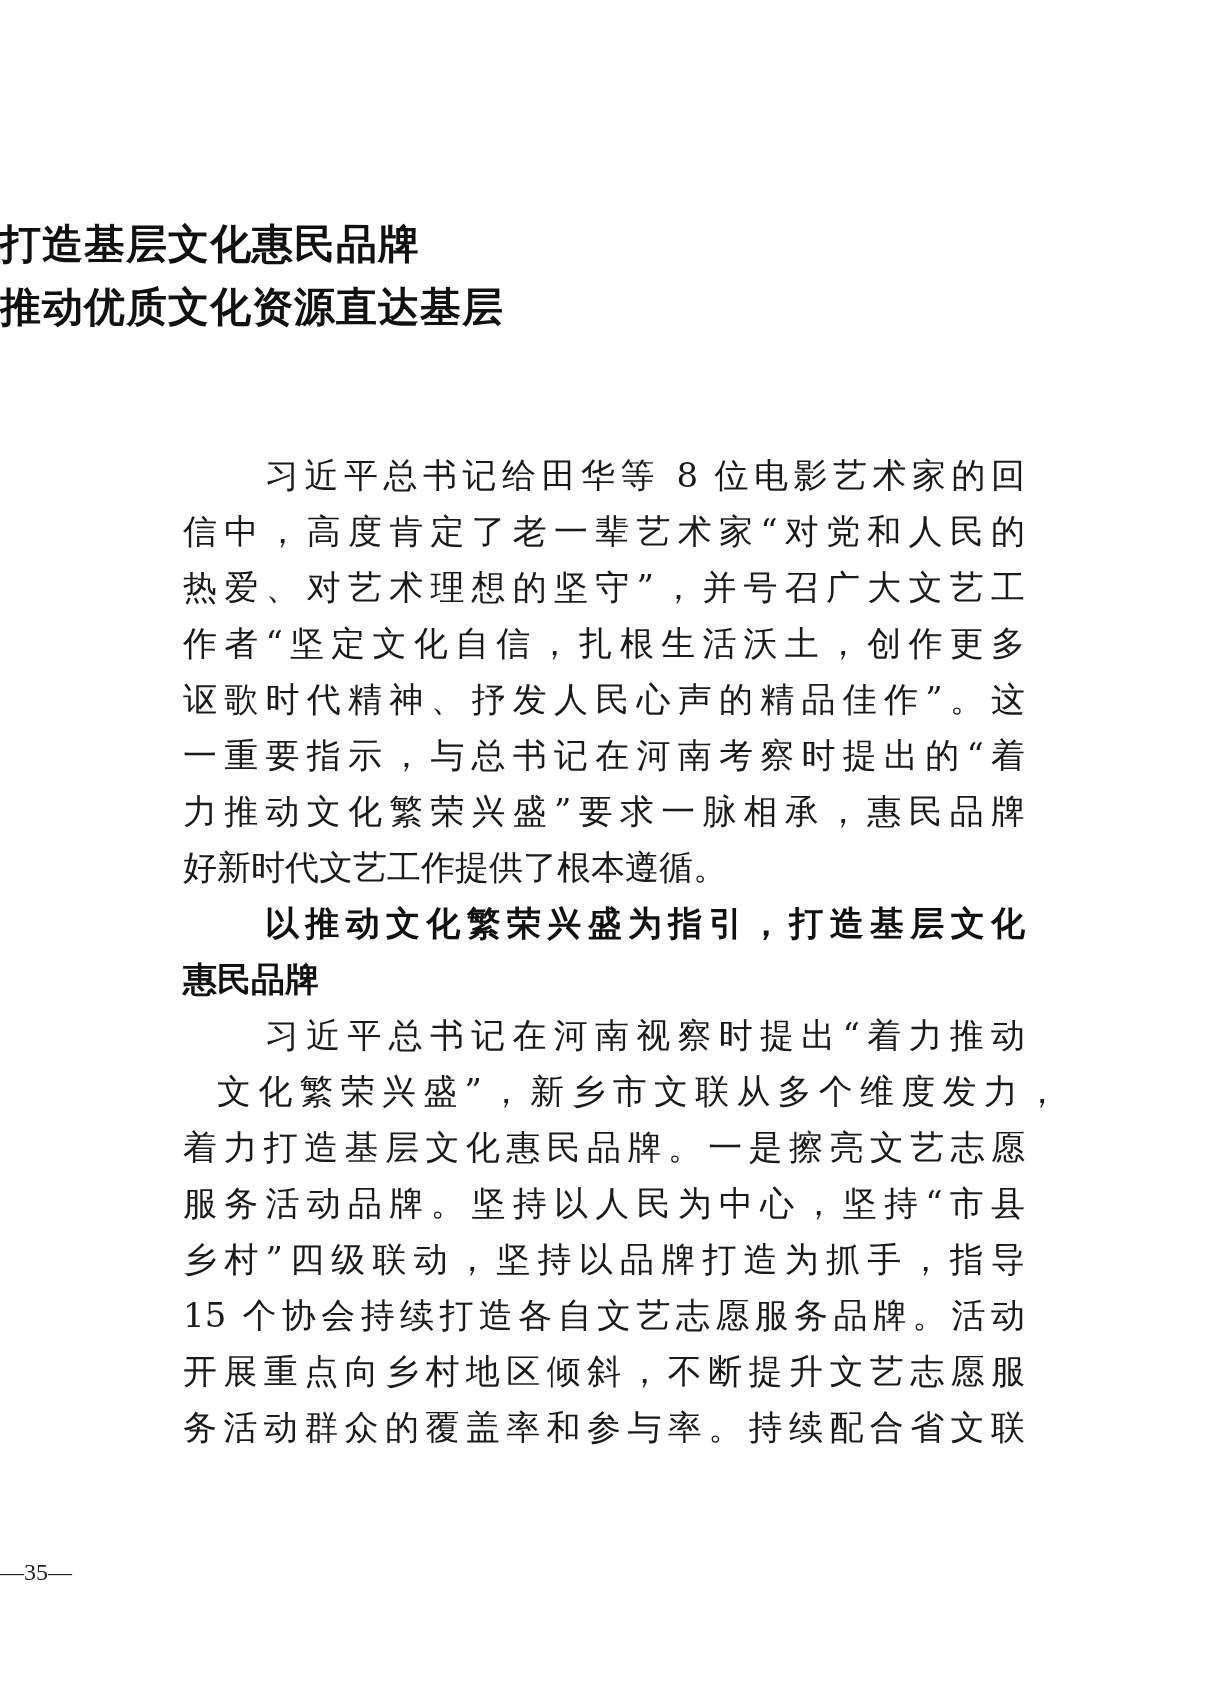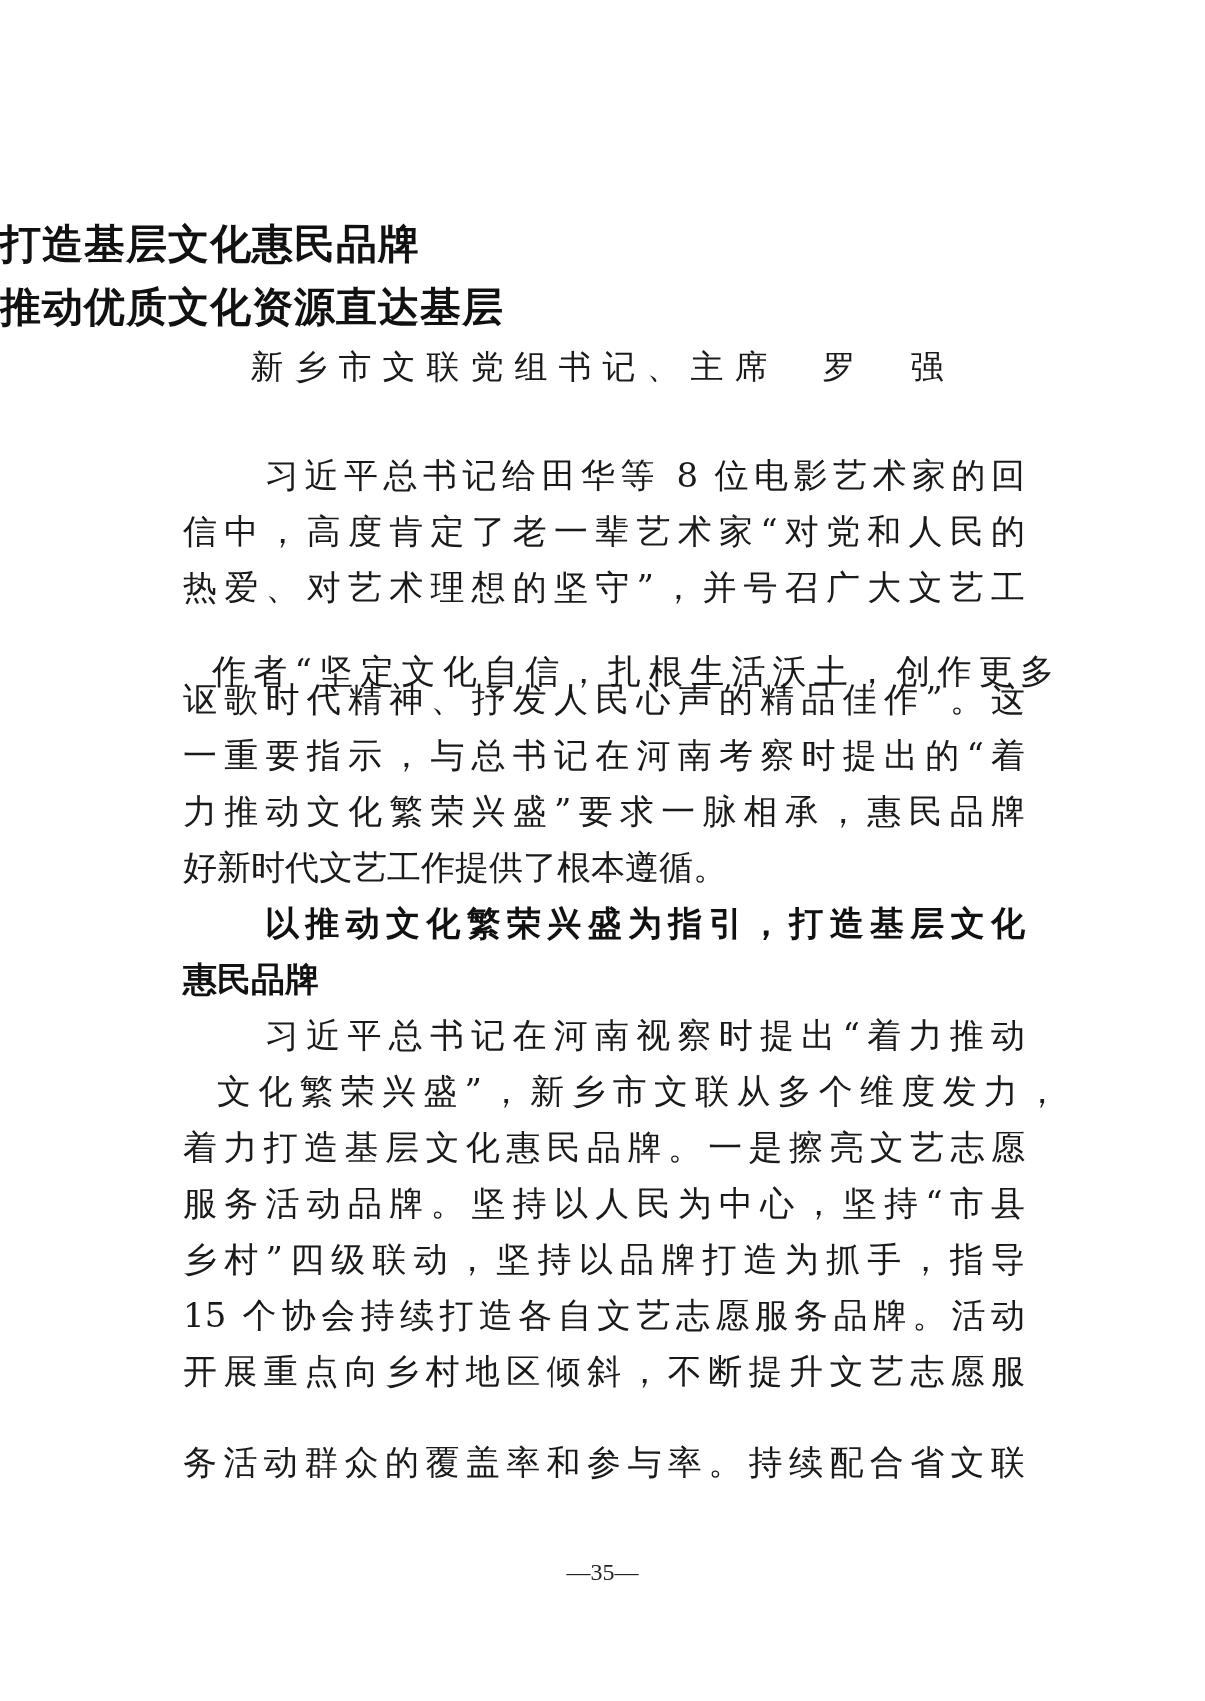--- a/index.html
+++ b/index.html
@@ -67,53 +67,51 @@
     .line.heading {
       font-family: "DejaVu Sans", "Liberation Sans", sans-serif;
       font-weight: bold;
       color: #111;
     }
     .page-number {
       position: absolute;
       left: 0;
       width: 1205px;
       top: 1560px;
-      text-align: center;
       font-family: "Liberation Serif", "DejaVu Serif", serif;
       font-size: 24px;
       color: #222;
       line-height: 1;
     }
   </style>
 </head>
 <body>
 
 <div class="page">
 
   <div class="title-line" style="top:224px;">打造基层文化惠民品牌</div>
   <div class="title-line" style="top:287px;">推动优质文化资源直达基层</div>
 
-  <div class="byline" style="top:350px;">新乡市文联党组书记、主席　罗　强</div>
 
   <div class="line indent" style="top:458px;">习近平总书记给田华等 8 位电影艺术家的回</div>
   <div class="line" style="top:514px;">信中，高度肯定了老一辈艺术家“对党和人民的</div>
   <div class="line" style="top:570px;">热爱、对艺术理想的坚守”，并号召广大文艺工</div>
-  <div class="line" style="top:654px;margin-left:29px;">作者“坚定文化自信，扎根生活沃土，创作更多</div>
+  <div class="line" style="top:626px;">作者“坚定文化自信，扎根生活沃土，创作更多</div>
   <div class="line" style="top:682px;">讴歌时代精神、抒发人民心声的精品佳作”。这</div>
   <div class="line" style="top:738px;">一重要指示，与总书记在河南考察时提出的“着</div>
   <div class="line" style="top:794px;">力推动文化繁荣兴盛”要求一脉相承，惠民品牌</div>
   <div class="line last" style="top:850px;">好新时代文艺工作提供了根本遵循。</div>
 
   <div class="line indent heading" style="top:906px;">以推动文化繁荣兴盛为指引，打造基层文化</div>
   <div class="line heading last" style="top:962px;">惠民品牌</div>
 
   <div class="line indent" style="top:1018px;">习近平总书记在河南视察时提出“着力推动</div>
   <div class="line" style="top:1074px;margin-left:34px;">文化繁荣兴盛”，新乡市文联从多个维度发力，</div>
   <div class="line" style="top:1130px;">着力打造基层文化惠民品牌。一是擦亮文艺志愿</div>
   <div class="line" style="top:1186px;">服务活动品牌。坚持以人民为中心，坚持“市县</div>
   <div class="line" style="top:1242px;">乡村”四级联动，坚持以品牌打造为抓手，指导</div>
   <div class="line" style="top:1298px;">15 个协会持续打造各自文艺志愿服务品牌。活动</div>
   <div class="line" style="top:1354px;">开展重点向乡村地区倾斜，不断提升文艺志愿服</div>
-  <div class="line" style="top:1410px;margin-top:35px;">务活动群众的覆盖率和参与率。持续配合省文联</div>
+  <div class="line" style="top:1410px;">务活动群众的覆盖率和参与率。持续配合省文联</div>
 
   <div class="page-number">—35—</div>
 
 </div>
 
 </body></html>

